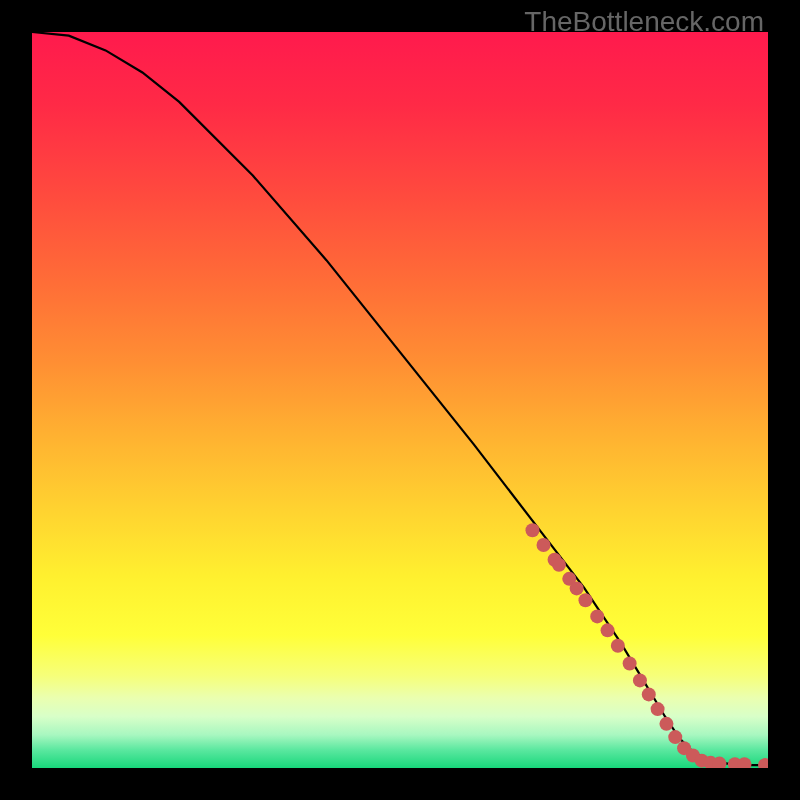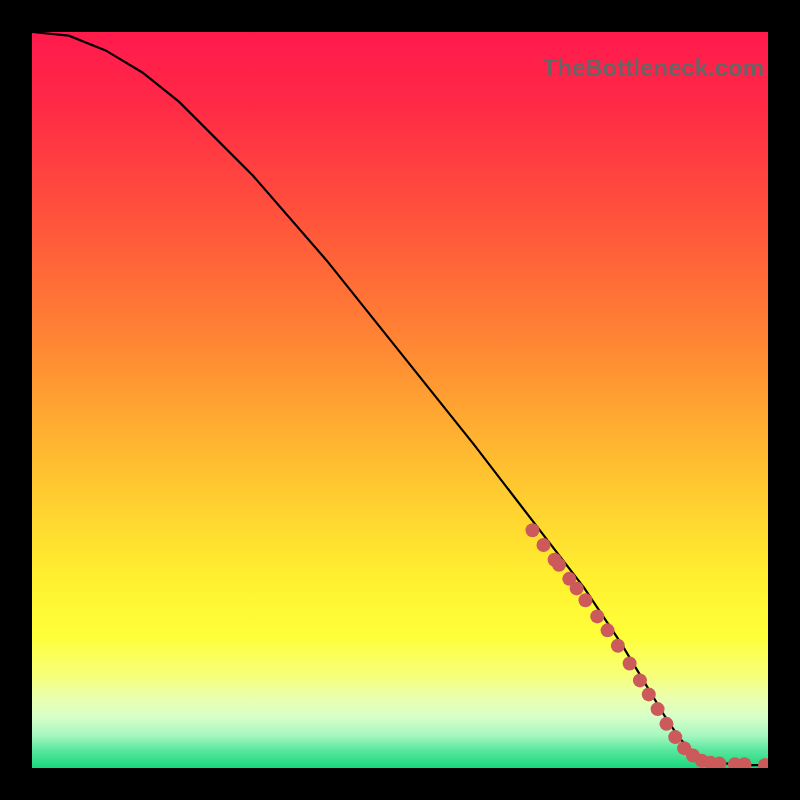--- a/index.html
+++ b/index.html
@@ -27,25 +27,24 @@
   }
   .gradient-fill {
     position: absolute;
     left: 0; top: 0; right: 0; bottom: 0;
   }
   .watermark {
     position: absolute;
     top: 6px;
     right: 36px;
     color: #666;
-    font-size: 24px;
-    font-weight: 700;
+    font-size: 28px;
+    font-weight: 400;
     letter-spacing: 0px;
     user-select: none;
-    margin-top: 48px;
   }
   svg.overlay {
     position: absolute;
     left: 0; top: 0;
     width: 736px; height: 736px;
   }
   .curve {
     fill: none;
     stroke: #000;
     stroke-width: 2.2;

